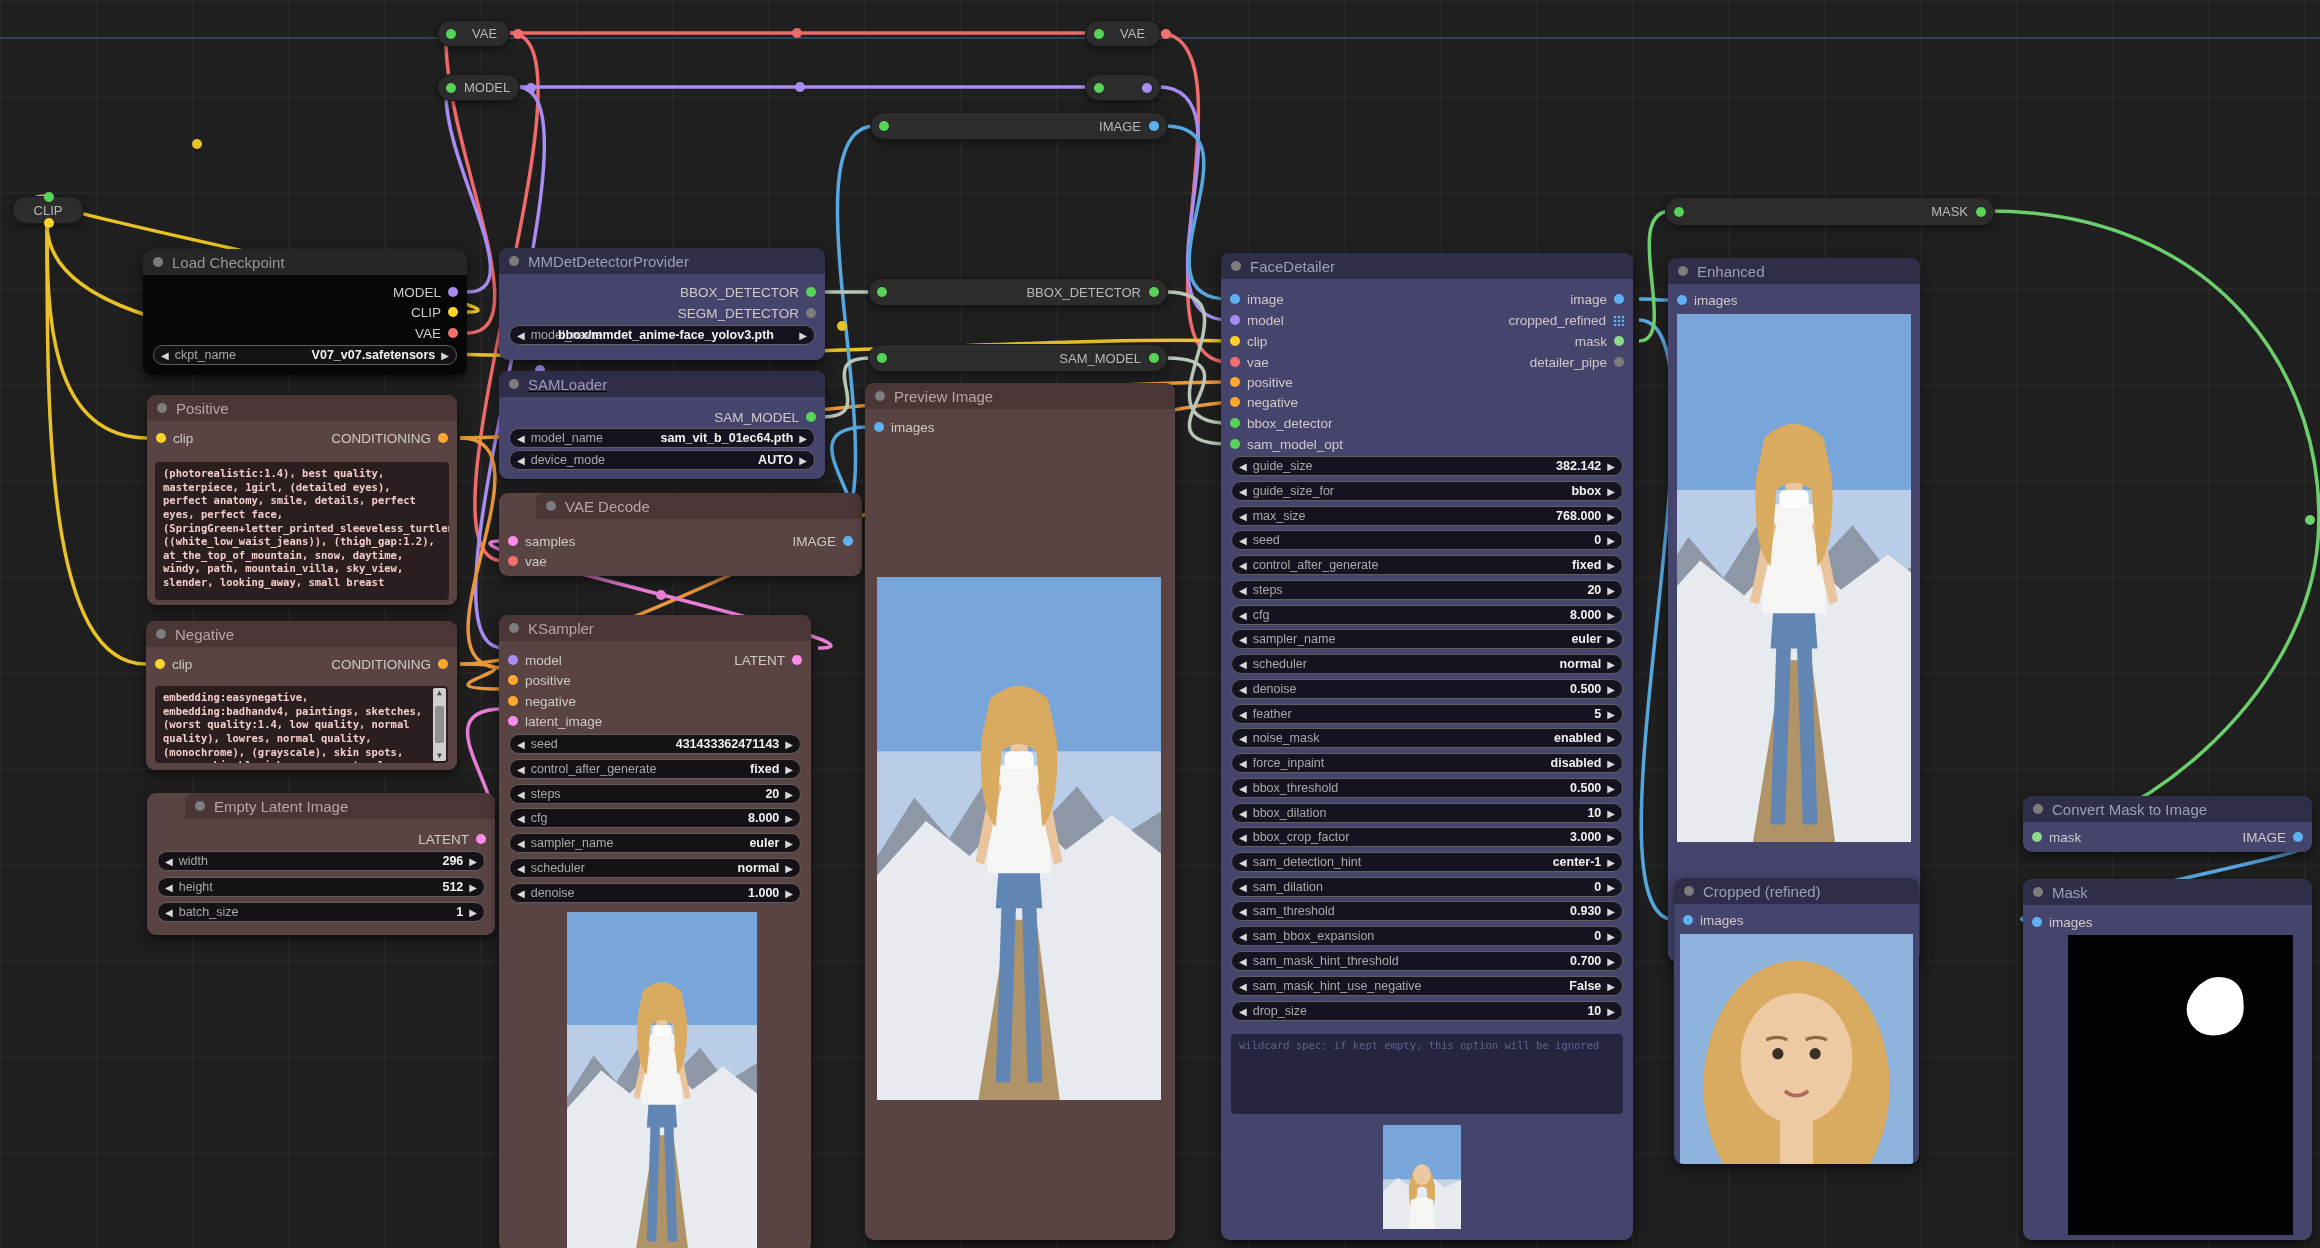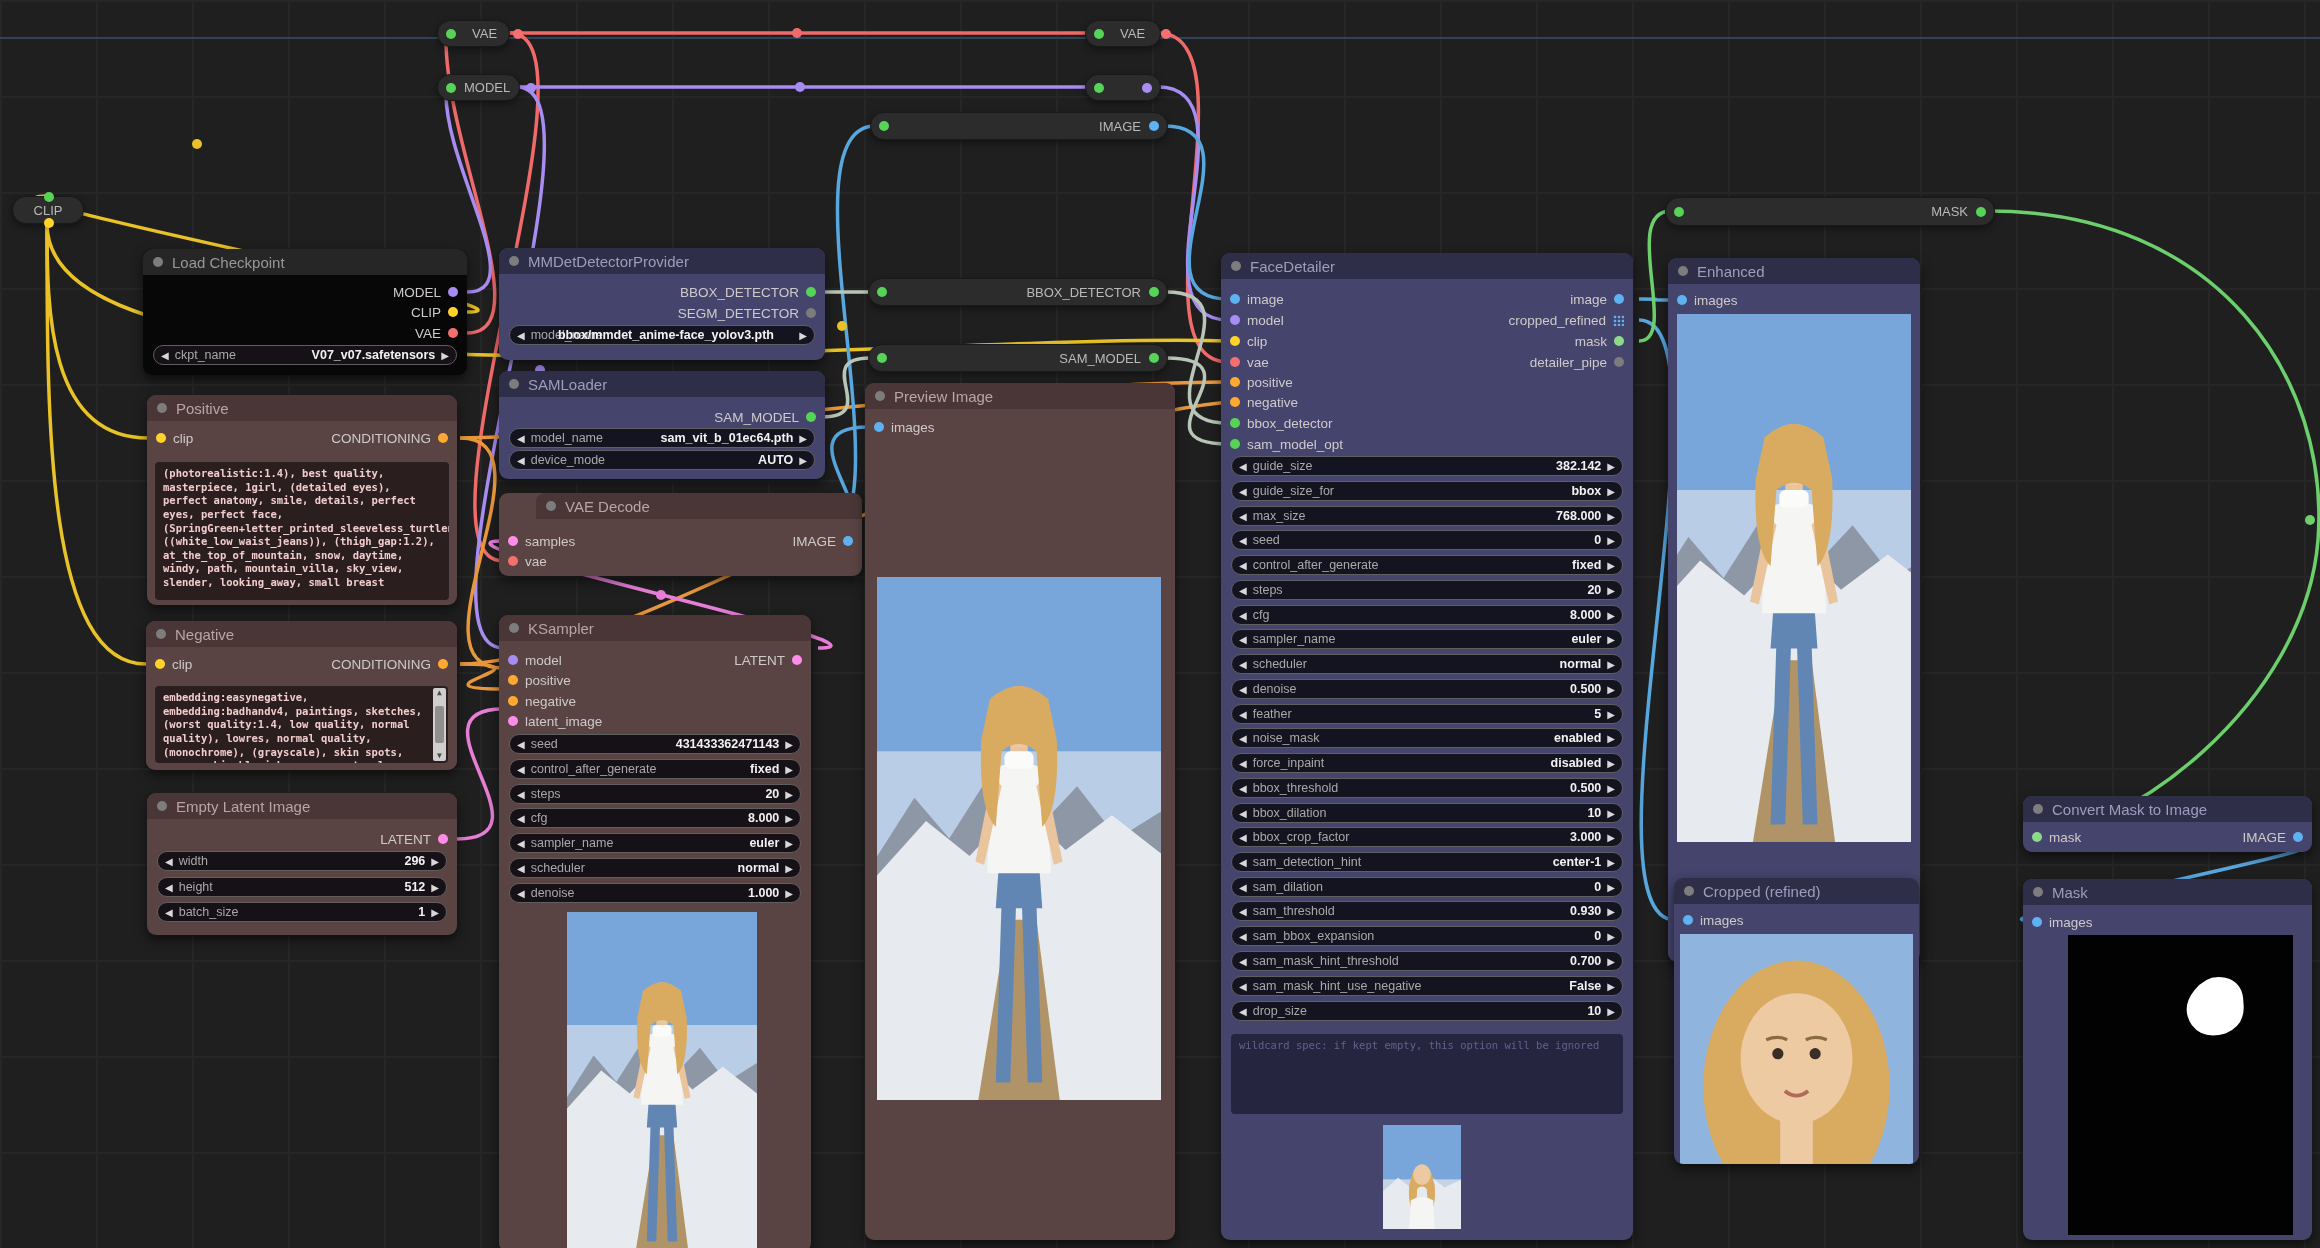--- a/index.html
+++ b/index.html
@@ -206,21 +206,21 @@
   <div class="ta" style="left:9px;right:9px;top:65px;height:77px;padding-right:24px;">
     <span>embedding:easynegative, embedding:badhandv4, paintings, sketches, (worst quality:1.4, low quality, normal quality), lowres, normal quality, (monochrome), (grayscale), skin spots, acnes, skin blemishes, age spot, glans, nsfw, watermark, signature, text, bikini,  bad anatomy, (six fingers), (nail art), nail polish</span>
     <span class="sb">
           <span>▲</span>
           <span class="thumb"></span>
           <span>▼</span>
         </span>
   </div>
 </div>
 
-<div class="node maroon" style="left:147px;top:793px;width:310px;height:142px;">
+<div class="node maroon" style="left:147px;top:793px;width:310px;height:142px;padding-left:38px;">
   <div class="head">
         <span class="tdot"></span>
         <span>Empty Latent Image</span>
       </div>
   <div class="prow out" style="top:36px">
         <span>LATENT</span>
         <span class="dot c-latent"></span>
       </div>
   <div class="widget" style="top:58px">
         <span class="arr">◀</span>
@@ -256,21 +256,21 @@
         <span class="dot c-gray"></span>
       </div>
   <div class="widget" style="top:77px">
         <span class="arr">◀</span>
         <span>model_name</span>
         <span class="wv overlap">bbox/mmdet_anime-face_yolov3.pth</span>
         <span class="arr" style="margin-left:auto">▶</span>
       </div>
 </div>
 
-<div class="node purple" style="left:499px;top:371px;width:326px;height:108px;">
+<div class="node purple" style="left:499px;top:371px;width:326px;height:108px;text-decoration:underline;">
   <div class="head">
         <span class="tdot"></span>
         <span>SAMLoader</span>
       </div>
   <div class="prow out" style="top:36px">
         <span>SAM_MODEL</span>
         <span class="dot c-green"></span>
       </div>
   <div class="widget" style="top:57px">
         <span class="arr">◀</span>

